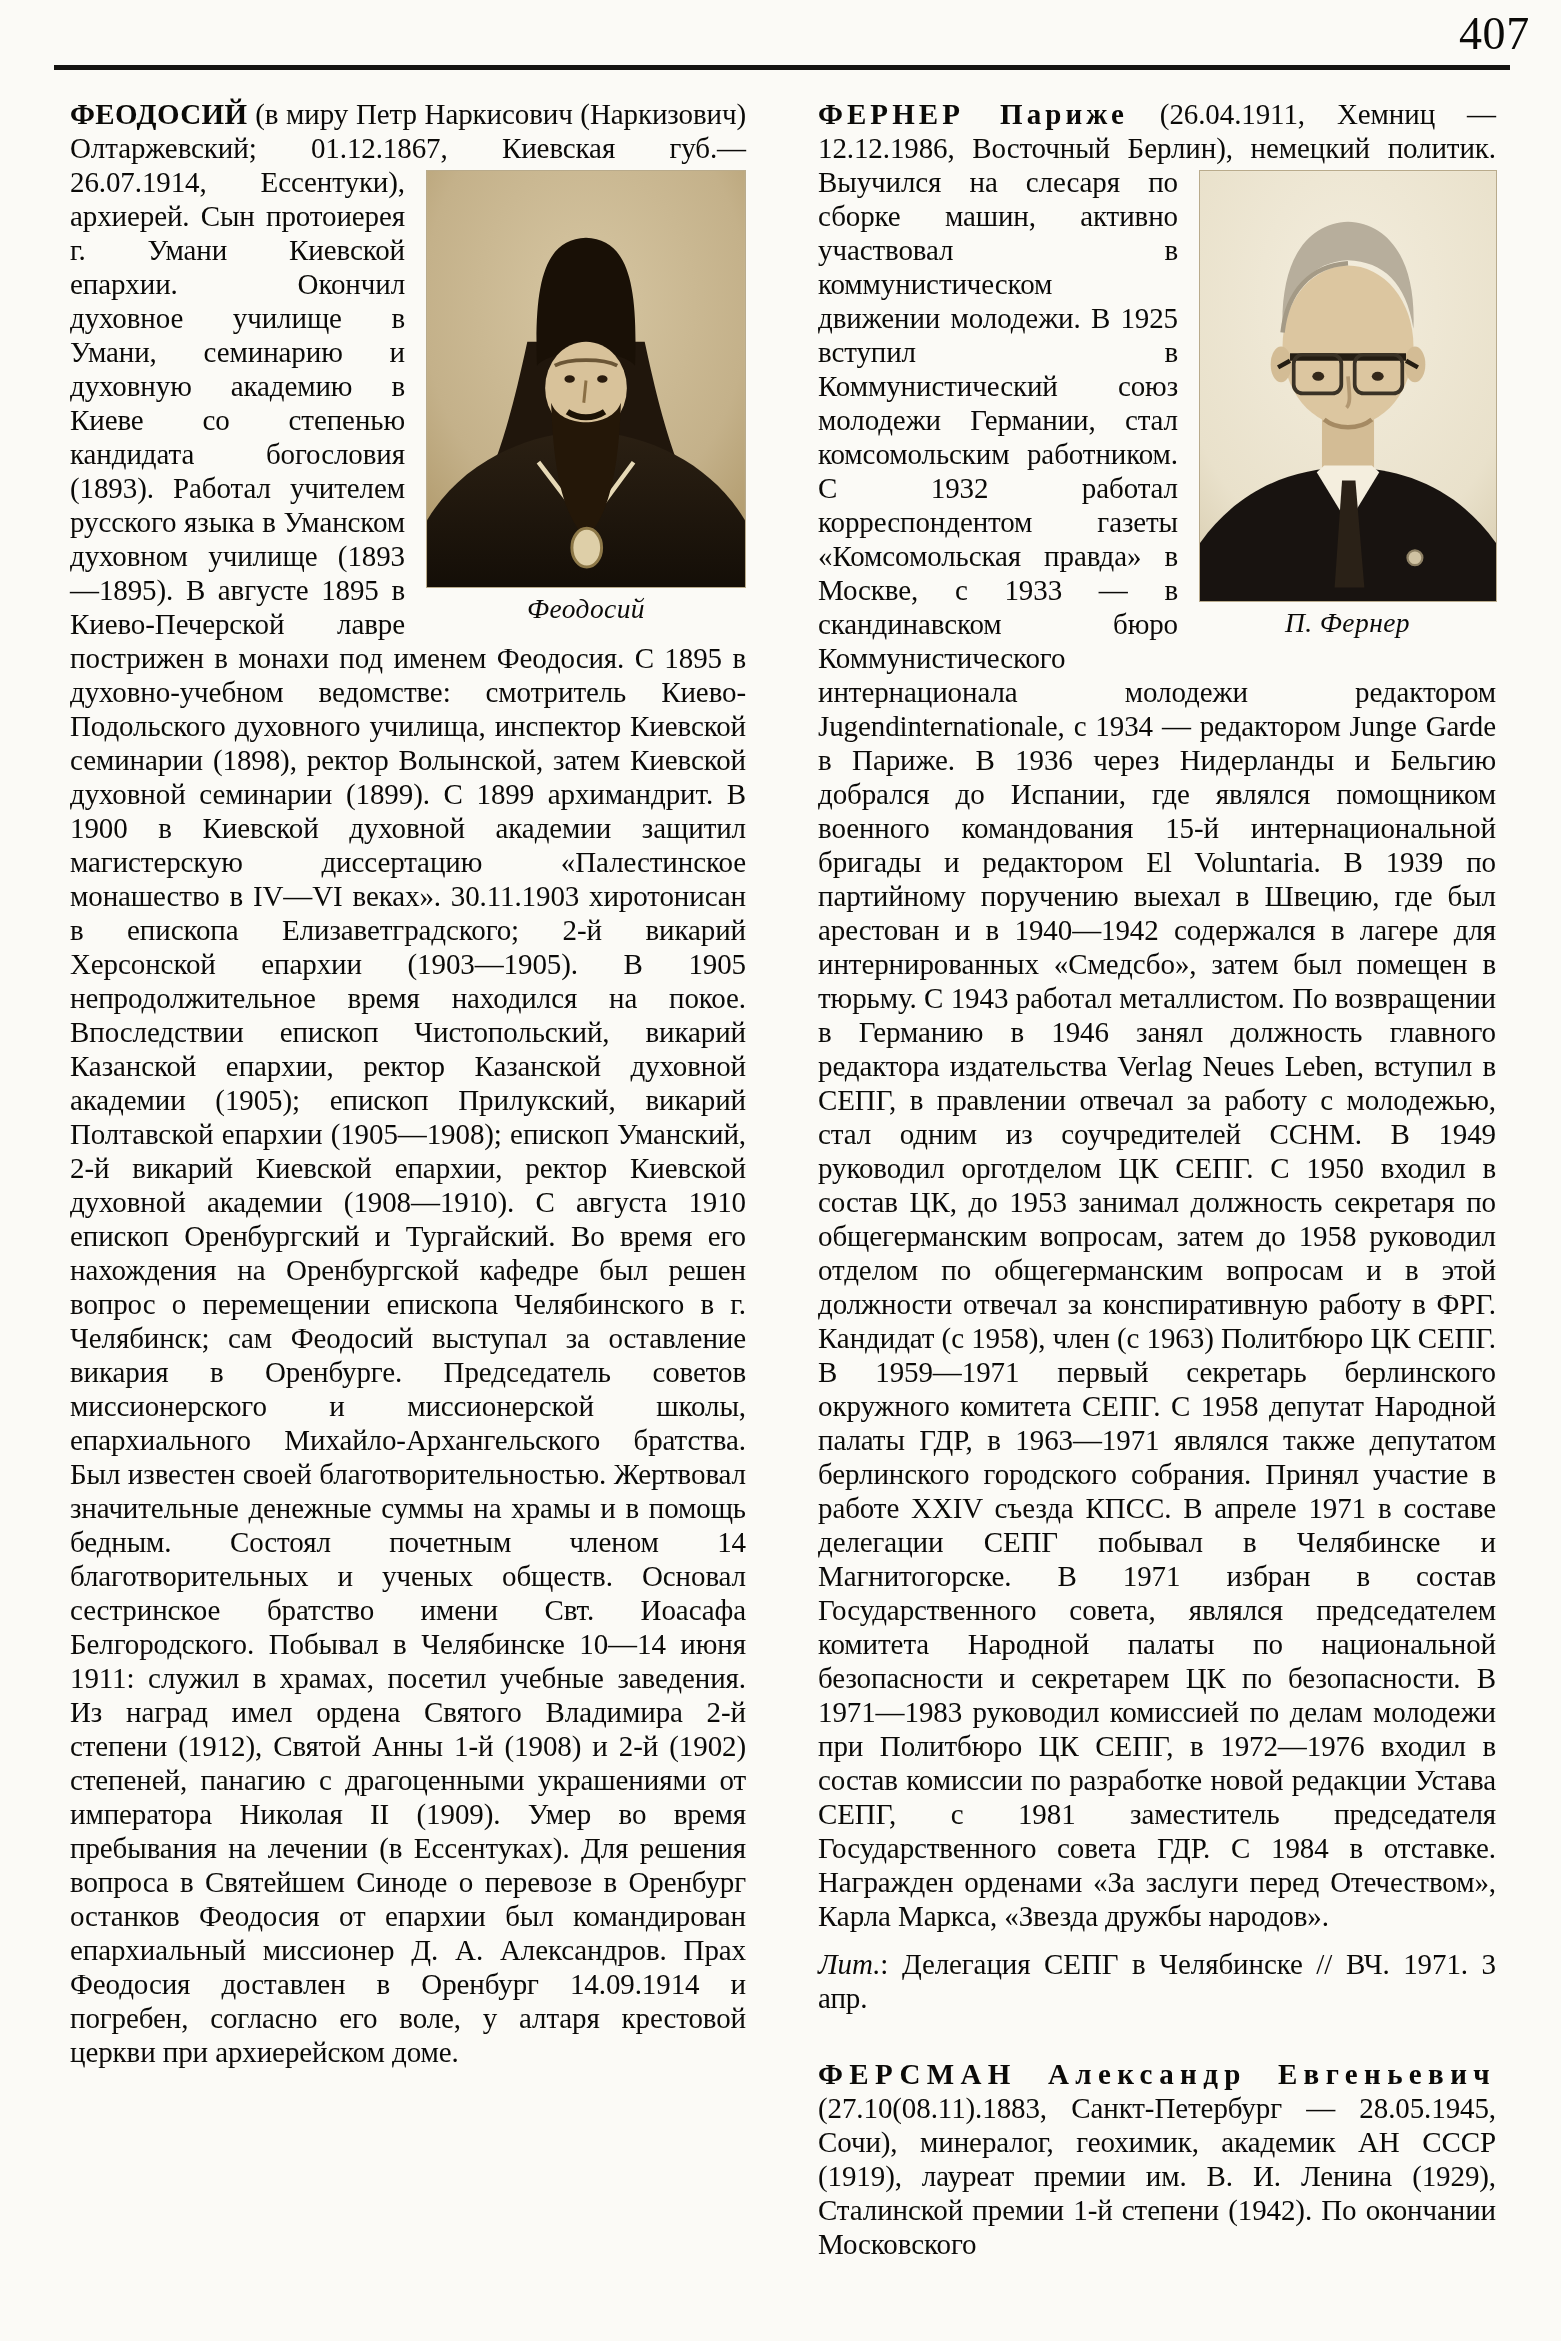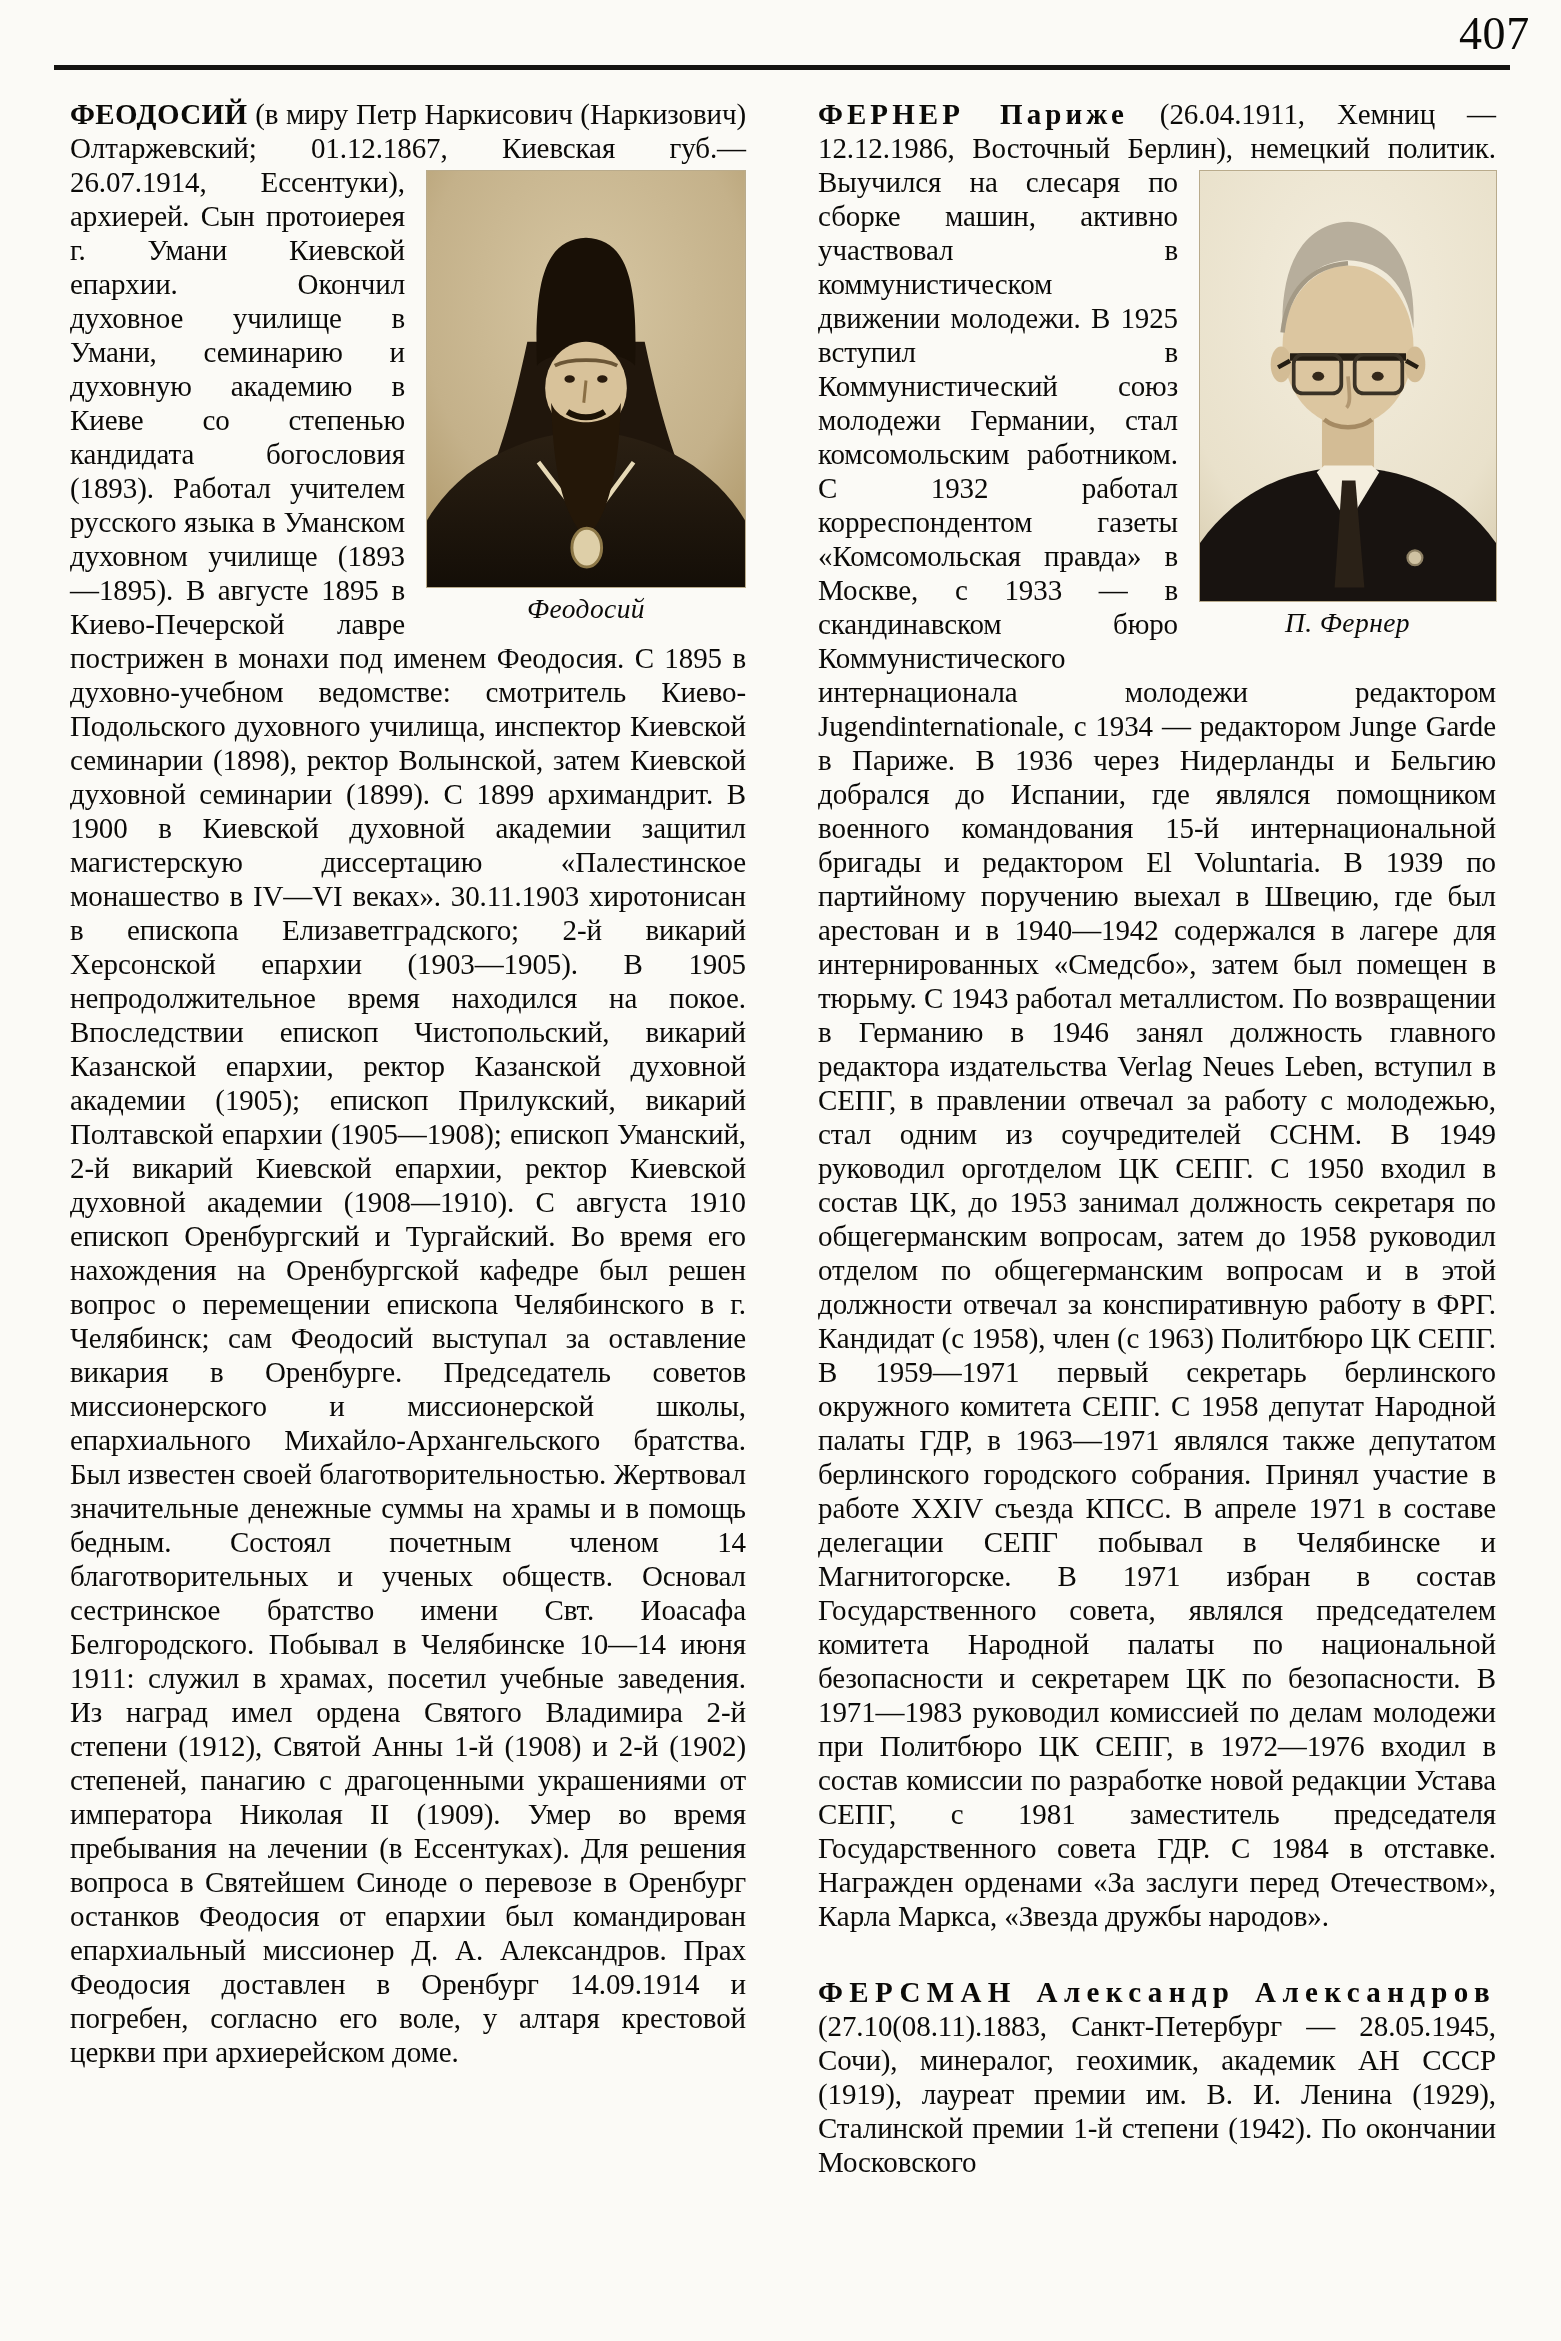--- a/index.html
+++ b/index.html
@@ -120,20 +120,21 @@
           <path d="M121 255 L105 264 M277 255 L293 264" stroke="#241d13" stroke-width="6"></path>
           <ellipse cx="159" cy="276" rx="8" ry="6" fill="#34281a"></ellipse>
           <ellipse cx="239" cy="276" rx="8" ry="6" fill="#34281a"></ellipse>
           <path d="M199 276 C201 300 203 312 197 318" stroke="#b29872" stroke-width="5" fill="none"></path>
           <path d="M167 334 C184 348 214 348 231 334" stroke="#a58a63" stroke-width="6" fill="none"></path>
           <circle cx="289" cy="520" r="10" fill="#cfc2a2" stroke="#8d8064" stroke-width="3"></circle>
         </svg>
         <span class="fig-caption">П. Фернер</span>
       </span><span> политик. Выучился на слесаря по сборке машин, активно участвовал в коммунистическом движении молодежи. В 1925 вступил в Коммунистический союз молодежи Германии, стал комсомольским работником. С 1932 работал корреспондентом газеты «Комсомольская правда» в Москве, с 1933 — в скандинавском бюро Коммунистического интернационала молодежи редактором Jugendinternationale, с 1934 — редактором Junge Garde в Париже. В 1936 через Нидерланды и Бельгию добрался до Испании, где являлся помощником военного командования 15-й интернациональной бригады и редактором El Voluntaria. В 1939 по партийному поручению выехал в Швецию, где был арестован и в 1940—1942 содержался в лагере для интернированных «Смедсбо», затем был помещен в тюрьму. С 1943 работал металлистом. По возвращении в Германию в 1946 занял должность главного редактора издательства Verlag Neues Leben, вступил в СЕПГ, в правлении отвечал за работу с молодежью, стал одним из соучредителей ССНМ. В 1949 руководил орготделом ЦК СЕПГ. С 1950 входил в состав ЦК, до 1953 занимал должность секретаря по общегерманским вопросам, затем до 1958 руководил отделом по общегерманским вопросам и в этой должности отвечал за конспиративную работу в ФРГ. Кандидат (с 1958), член (с 1963) Политбюро ЦК СЕПГ. В 1959—1971 первый секретарь берлинского окружного комитета СЕПГ. С 1958 депутат Народной палаты ГДР, в 1963—1971 являлся также депутатом берлинского городского собрания. Принял участие в работе XXIV съезда КПСС. В апреле 1971 в составе делегации СЕПГ побывал в Челябинске и Магнитогорске. В 1971 избран в состав Государственного совета, являлся председателем комитета Народной палаты по национальной безопасности и секретарем ЦК по безопасности. В 1971—1983 руководил комиссией по делам молодежи при Политбюро ЦК СЕПГ, в 1972—1976 входил в состав комиссии по разработке новой редакции Устава СЕПГ, с 1981 заместитель председателя Государственного совета ГДР. С 1984 в отставке. Награжден орденами «За заслуги перед Отечеством», Карла Маркса, «Звезда дружбы народов».</span>
     </p>
+    <p class="lit"><span class="lit-label">Лит.</span><span>: Делегация СЕПГ в Челябинске // ВЧ. 1971. 3 апр.</span></p>
 
     <p class="entry entry-gap">
-      <span class="hw-wide">ФЕРСМАН Александр Александров</span><span> (27.10(08.11).1883, Санкт-Петербург — 28.05.1945, Сочи), минералог, геохимик, академик АН СССР (1919), лауреат премии им. В. И. Ленина (1929), Сталинской премии 1-й степени (1942). По окончании Московского</span>
+      <span class="hw-wide">ФЕРСМАН Александр Евгеньевич</span><span> (27.10(08.11).1883, Санкт-Петербург — 28.05.1945, Сочи), минералог, геохимик, академик АН СССР (1919), лауреат премии им. В. И. Ленина (1929), Сталинской премии 1-й степени (1942). По окончании Московского</span>
     </p>
   </div>
 
 </div>
 
 
 </body></html>

